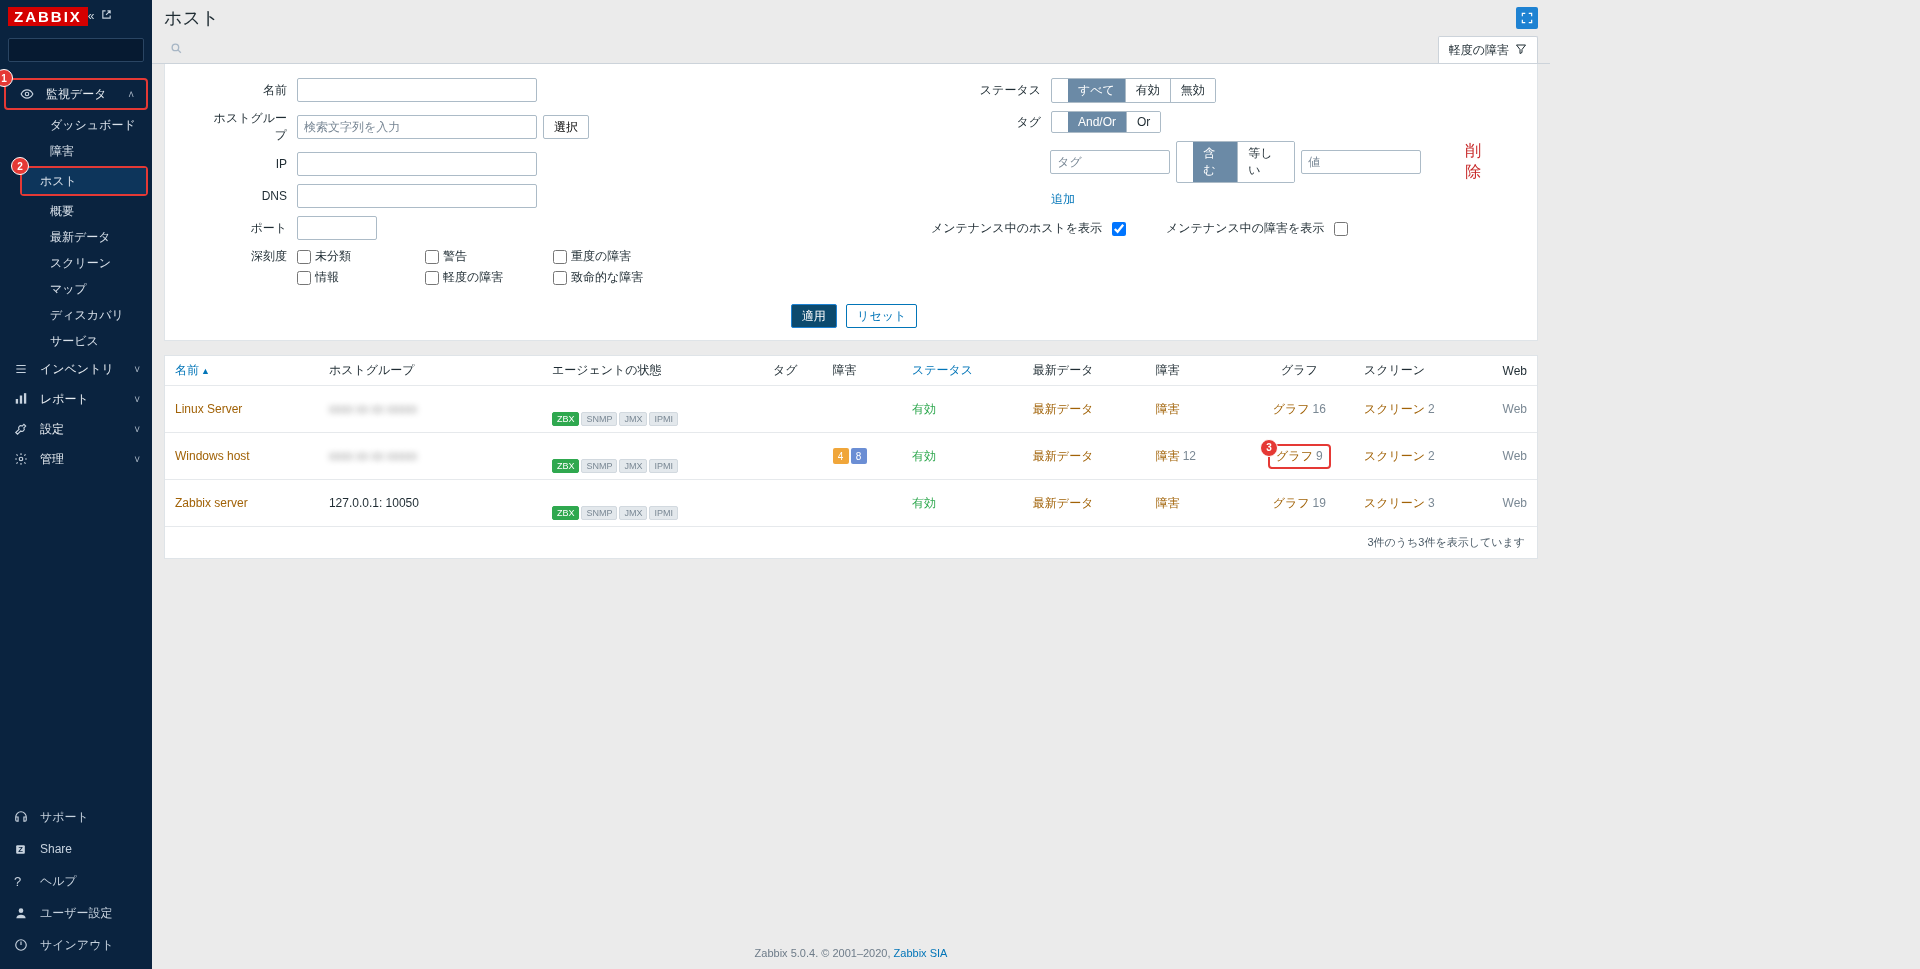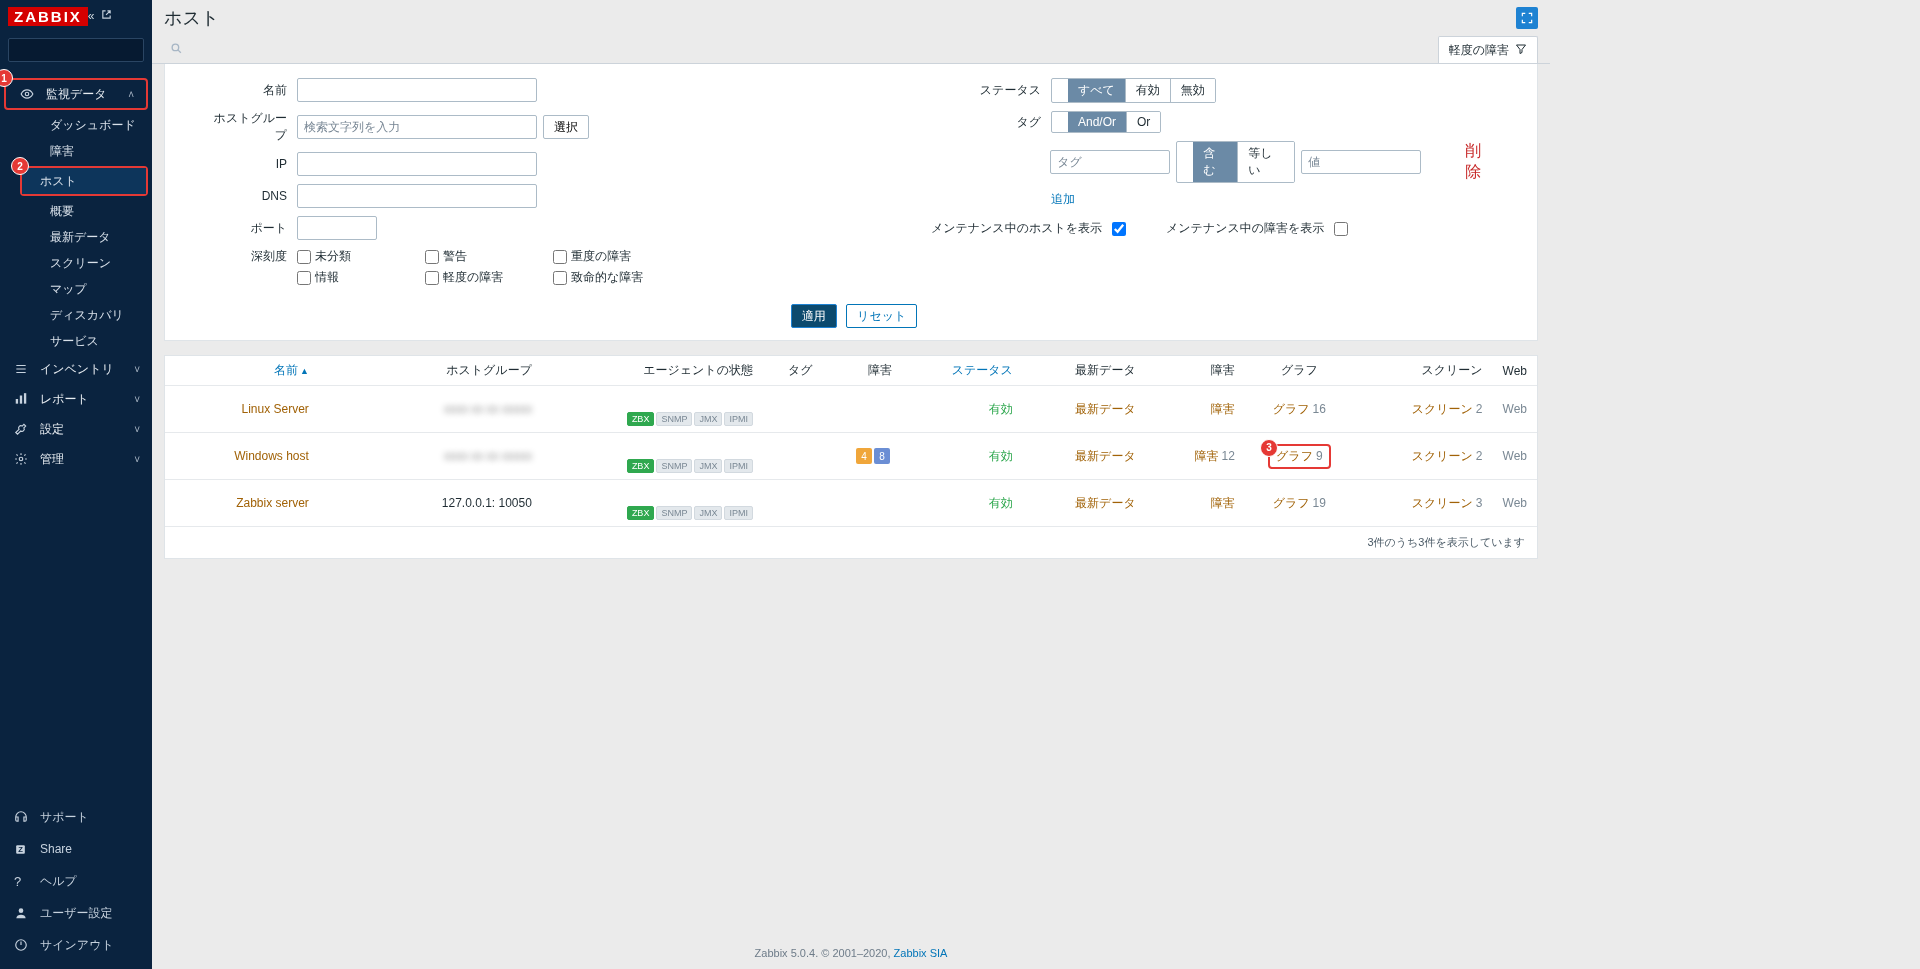--- a/index.html
+++ b/index.html
@@ -54,21 +54,21 @@
 .sev-grid { display:grid; grid-template-columns: repeat(3, 110px); row-gap:4px; column-gap:18px; margin-left:0;}
 .chk-wrap { display:inline-flex; align-items:center; gap:4px; font-size:12px;}
 input[type=checkbox]{ width:14px; height:14px;}
 .filter-actions { text-align:center; margin-top:10px;}
 .btn.primary { background:#0c4a6e; color:#fff; border-color:#1e82d2;}
 .btn.outline { color:#0275b8; border-color:#0275b8;}
 
 
 .grid-wrap { background:#fff; margin: 14px 12px 0; border:1px solid #dfe4e8;}
 table { width:100%; border-collapse:collapse; font-size:12px;}
-th, td { text-align:right; padding:6px 10px; border-bottom:1px solid #e6e9ec;}
+th, td { text-align:left; padding:6px 10px; border-bottom:1px solid #e6e9ec;}
 th { font-weight:normal; color:#1f2c33;}
 th.sortable { color:#0275b8; cursor:pointer;}
 th .arrow { font-size:9px; margin-left:2px;}
 td .blurred { color:transparent; text-shadow: 0 0 6px #888; user-select:none; }
 .agent-badges { display:inline-flex; gap:2px;margin-top:20px;}
 .ab { font-size:9px; padding:1px 4px; border-radius:2px; background:#e3e8ec; color:#7a8894; border:1px solid #d2d9df;}
 .ab.zbx-on { background:#2fa84f; color:#fff; border-color:#2fa84f;}
 .st-green { color:#2fa84f;}
 .count-grey { color:#7a8894; margin-left:3px;}
 .tag-sq { display:inline-flex; width:16px; height:16px; align-items:center; justify-content:center; color:#fff; font-size:10px; border-radius:2px; margin-right:2px;}

